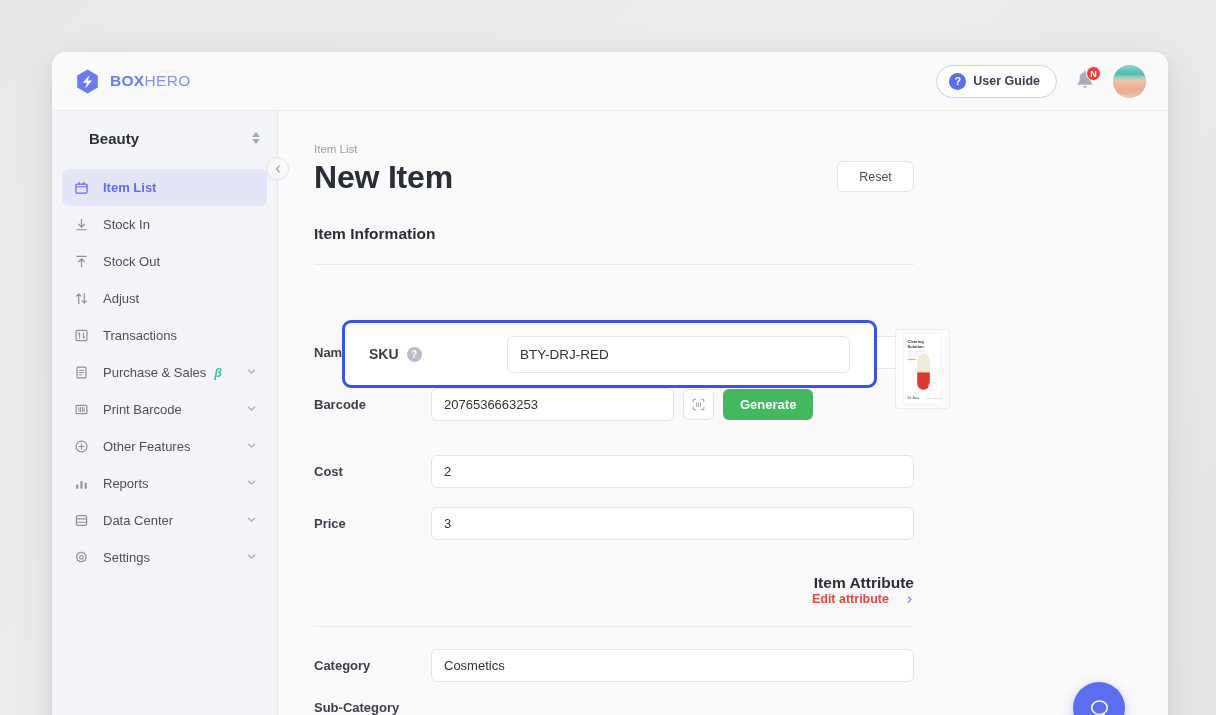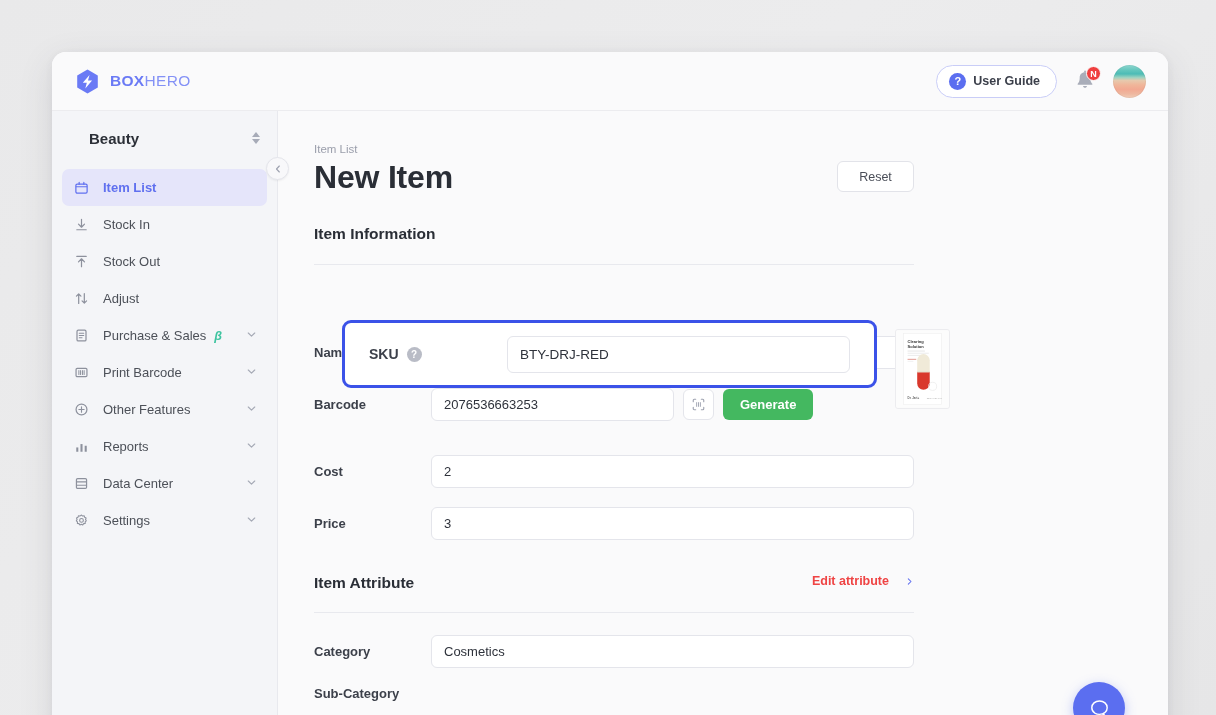--- a/index.html
+++ b/index.html
@@ -188,21 +188,21 @@
     border: 1px solid #e4e5eb; border-radius: 6px;
     background: #fff; display: flex; align-items: center; justify-content: center;
     cursor: pointer;
   }
   .generate-btn {
     margin-left: 9px; height: 31px; padding: 0 17px;
     background: #44b860; color: #fff; border: none; border-radius: 6px;
     font-size: 13px; font-weight: 600; cursor: pointer; font-family: inherit;
   }
 
-  .attr-head { display: flex; align-items: flex-start; width: 600px; margin-top: 34px; }
+  .attr-head { display: flex; align-items: flex-end; width: 600px; margin-top: 34px; flex-direction: column; }
   .edit-attr { margin-left: auto; font-size: 12.5px; color: #ef4444; cursor: pointer;
                display: flex; align-items: center; gap: 16px; font-weight: 600; }
   .attr-row { width: 600px; }
   .attr-row .form-label { width: 117px; flex: 0 0 117px; }
   .attr-row .field { height: 33px; }
 
   .chat-fab {
     position: absolute; right: 43px; bottom: 18px;
     width: 52px; height: 52px; border-radius: 50%;
     background: #5b6ef0; cursor: pointer; z-index: 20;
@@ -290,20 +290,29 @@
       <div class="nav-item">
         <span class="nav-ico">
           <svg width="15" height="15" viewBox="0 0 16 16">
               <path d="M5 13.2V3.2M2.6 5.4 5 3 7.4 5.4" fill="none" stroke="#8d919d" stroke-width="1.3" stroke-linecap="round" stroke-linejoin="round"></path>
               <path d="M11 2.8v10M8.6 10.6 11 13l2.4-2.4" fill="none" stroke="#8d919d" stroke-width="1.3" stroke-linecap="round" stroke-linejoin="round"></path>
             </svg>
         </span>
         <span class="nav-label">Adjust</span>
       </div>
 
+      <div class="nav-item">
+        <span class="nav-ico">
+          <svg width="15" height="15" viewBox="0 0 16 16">
+              <rect x="2.2" y="2.6" width="11.6" height="10.8" rx="1.4" fill="none" stroke="#8d919d" stroke-width="1.3"></rect>
+              <path d="M6 5.2v5.6M6 5.2 4.8 6.6M10 10.8V5.2M10 10.8l1.2-1.4" fill="none" stroke="#8d919d" stroke-width="1.1" stroke-linecap="round"></path>
+            </svg>
+        </span>
+        <span class="nav-label">Transactions</span>
+      </div>
 
       <div class="nav-item">
         <span class="nav-ico">
           <svg width="15" height="15" viewBox="0 0 16 16">
               <rect x="3.2" y="2.2" width="9.6" height="11.6" rx="1.4" fill="none" stroke="#8d919d" stroke-width="1.3"></rect>
               <path d="M5.6 5.6h4.8M5.6 8h4.8M5.6 10.4h3" stroke="#8d919d" stroke-width="1.1" stroke-linecap="round"></path>
             </svg>
         </span>
         <span class="nav-label">Purchase &amp; Sales</span>
         <span class="beta">β</span>

